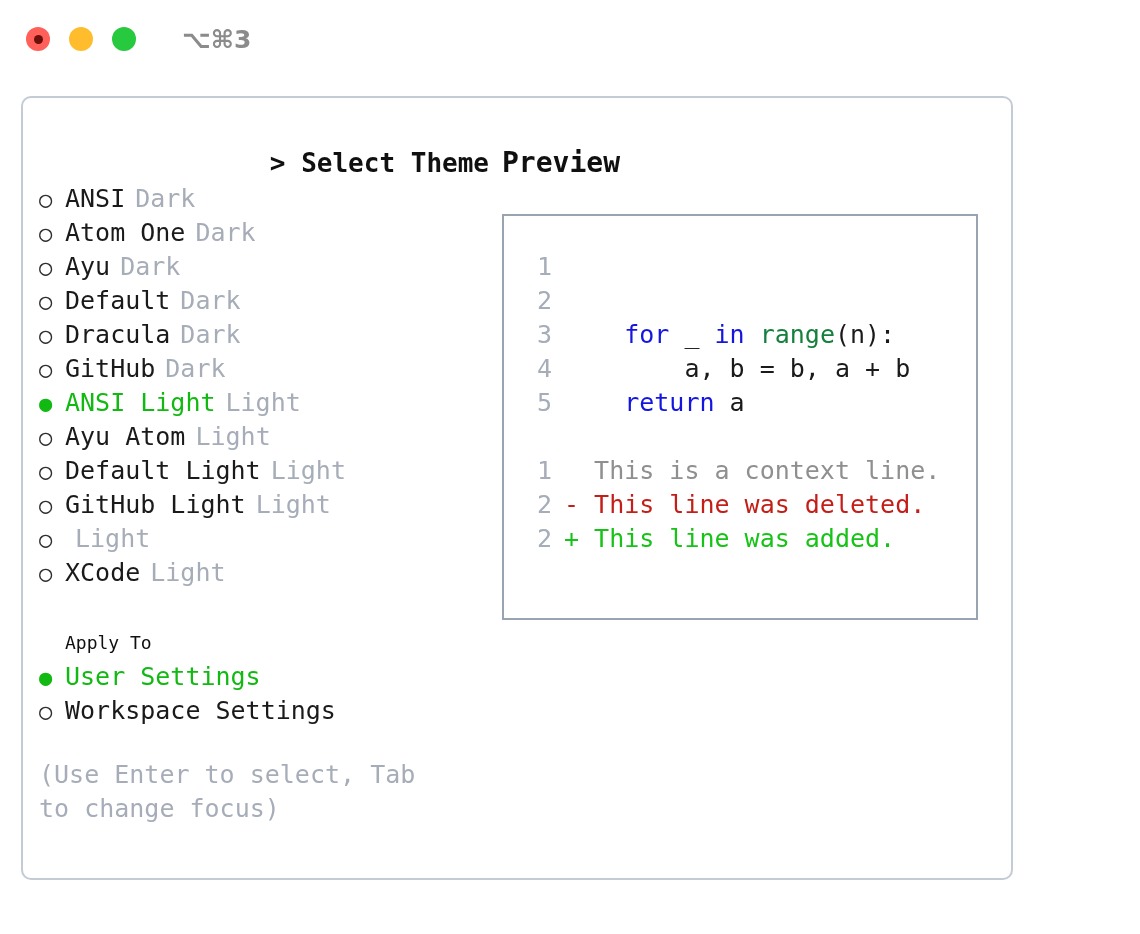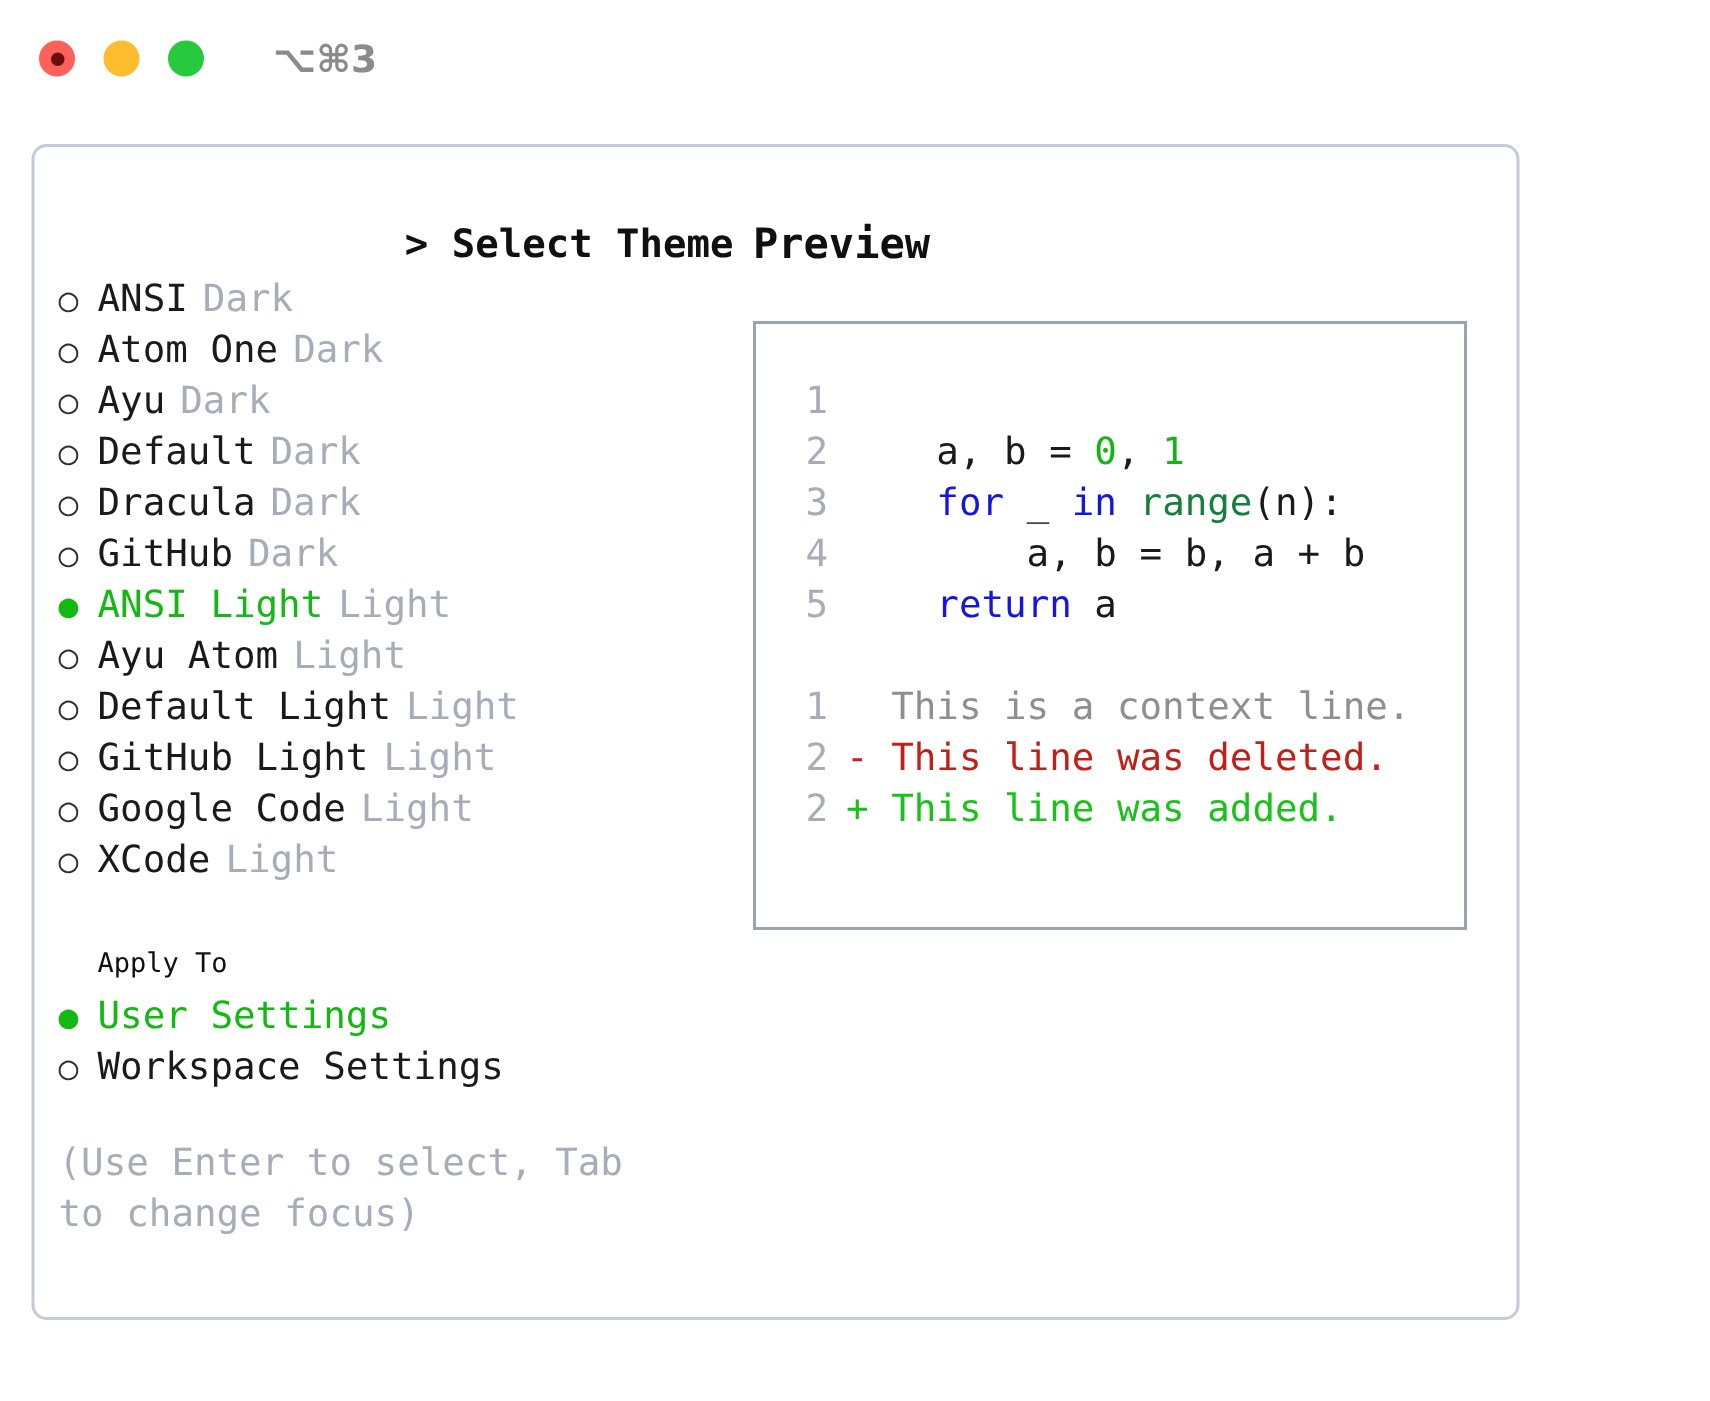--- a/index.html
+++ b/index.html
@@ -251,41 +251,41 @@
             <div class="theme-row"><span class="marker">○</span><span class="theme-name">ANSI</span><span class="theme-kind">Dark</span></div>
             <div class="theme-row"><span class="marker">○</span><span class="theme-name">Atom One</span><span class="theme-kind">Dark</span></div>
             <div class="theme-row"><span class="marker">○</span><span class="theme-name">Ayu</span><span class="theme-kind">Dark</span></div>
             <div class="theme-row"><span class="marker">○</span><span class="theme-name">Default</span><span class="theme-kind">Dark</span></div>
             <div class="theme-row"><span class="marker">○</span><span class="theme-name">Dracula</span><span class="theme-kind">Dark</span></div>
             <div class="theme-row"><span class="marker">○</span><span class="theme-name">GitHub</span><span class="theme-kind">Dark</span></div>
             <div class="theme-row selected"><span class="marker sel">●</span><span class="theme-name">ANSI Light</span><span class="theme-kind">Light</span></div>
             <div class="theme-row"><span class="marker">○</span><span class="theme-name">Ayu Atom</span><span class="theme-kind">Light</span></div>
             <div class="theme-row"><span class="marker">○</span><span class="theme-name">Default Light</span><span class="theme-kind">Light</span></div>
             <div class="theme-row"><span class="marker">○</span><span class="theme-name">GitHub Light</span><span class="theme-kind">Light</span></div>
-            <div class="theme-row"><span class="marker">○</span><span class="theme-name">Google Code</span><span class="theme-kind">Light</span></div>
+            <div class="theme-row"><span class="marker">○</span><span class="theme-kind">Light</span></div>
             <div class="theme-row"><span class="marker">○</span><span class="theme-name">XCode</span><span class="theme-kind">Light</span></div>
           </div>
 
         <div class="apply-block">
           <div class="apply-title">Apply To</div>
           <div id="apply-list">
               <div class="apply-row selected"><span class="marker sel">●</span><span class="apply-label">User Settings</span></div>
               <div class="apply-row"><span class="marker">○</span><span class="apply-label">Workspace Settings</span></div>
             </div>
         </div>
 
         <div class="hint">(Use Enter to select, Tab to change focus)</div>
       </div>
 
       <div class="right-col">
         <div class="preview-title">Preview</div>
         <div class="preview-box">
           <div id="code-block">
               <div class="code-line"><span class="lineno">1</span></div>
-              <div class="code-line"><span class="lineno">2</span><span class="code-text"><span class="tok-plain">    a, b = </span><span class="tok-num">0</span><span class="tok-plain">, </span><span class="tok-num">1</span></span></div>
+              <div class="code-line"><span class="lineno">2</span></div>
               <div class="code-line"><span class="lineno">3</span><span class="code-text"><span class="tok-plain">    </span><span class="tok-kw">for</span><span class="tok-plain"> _ </span><span class="tok-kw">in</span><span class="tok-plain"> </span><span class="tok-fn">range</span><span class="tok-plain">(n):</span></span></div>
               <div class="code-line"><span class="lineno">4</span><span class="code-text"><span class="tok-plain">        a, b = b, a + b</span></span></div>
               <div class="code-line"><span class="lineno">5</span><span class="code-text"><span class="tok-plain">    </span><span class="tok-kw">return</span><span class="tok-plain"> a</span></span></div>
             </div>
           <div class="diff-gap"></div>
           <div id="diff-block">
               <div class="code-line"><span class="lineno">1</span><span class="diff-context">  This is a context line.</span></div>
               <div class="code-line"><span class="lineno">2</span><span class="diff-del">- This line was deleted.</span></div>
               <div class="code-line"><span class="lineno">2</span><span class="diff-add">+ This line was added.</span></div>
             </div>

